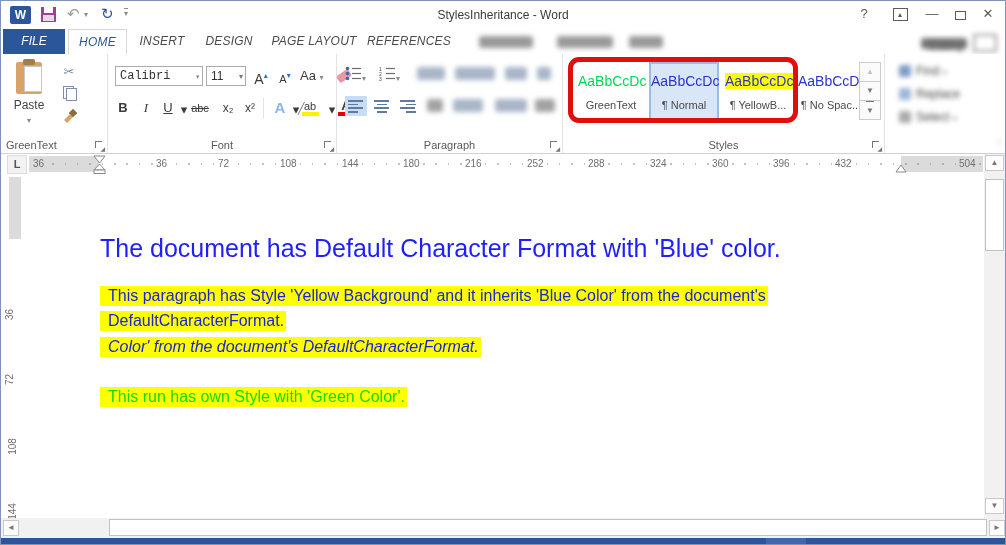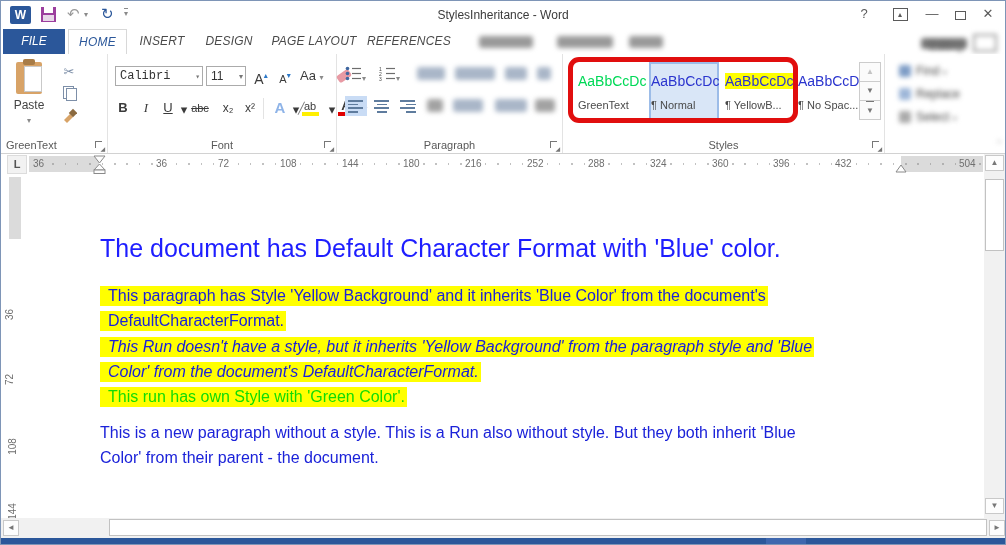--- a/index.html
+++ b/index.html
@@ -68,21 +68,21 @@
   .eraser { display:inline-block; width:14px; height:8px; background:#e89aa4; border-radius:2px; transform:rotate(-35deg); }
   .vsep { position:absolute; top:4px; bottom:24px; width:1px; background:#e3e3e3; }
 
   
   .list-icon line { stroke:#6d6d6d; stroke-width:1.2; }
   .align-btn { position:absolute; width:22px; height:20px; padding:4px 3px; }
   .align-btn.selected { background:#c9dcf5; }
   .align-btn .l { height:1.5px; background:#5f7c9e; margin-bottom:2.2px; }
 
   
-  .style-card { position:absolute; top:8px; width:70px; height:58px; padding-top:9px; border:2px solid transparent; }
+  .style-card { position:absolute; top:8px; width:70px; height:58px; text-align:center; padding-top:9px; border:2px solid transparent; }
   .style-card.selected { background:#d9e6f7; border:2px solid #9cbce8; }
   .style-prev { font-size:14px; white-space:nowrap; }
   .style-name { font-size:11px; color:#4a4a4a; margin-top:10px; white-space:nowrap; overflow:hidden; }
   .red-rect { position:absolute; left:5px; top:3px; width:230px; height:66px;
               border:5px solid #e10e0e; border-radius:11px; pointer-events:none; z-index:5; }
   .gal-btn { position:absolute; left:296px; width:22px; height:20px; background:#fbfbfb; border:1px solid #ccc;
              text-align:center; font-size:8px; color:#777; line-height:18px; }
 
   
   .edit-row { position:absolute; left:14px; font-size:12px; color:#444; }
@@ -346,32 +346,27 @@
 
   <div class="docarea">
     <div class="doc-heading" style="color:#1e1eff;">The document has Default Character Format with 'Blue' color.</div>
 
     <div class="para" style="top:108px; color:#1b22d9;">
       <div><span class="hl" style="background:#ffff00;">This paragraph has Style 'Yellow Background' and it inherits 'Blue Color' from the document's</span></div>
       <div><span class="hl" style="background:#ffff00;">DefaultCharacterFormat.</span></div>
     </div>
 
     <div class="para italic" style="top:159px; color:#1b22d9;">
-      <div><span class="hl" style="background:#ffff00;">This Run doesn't have a style, but it inherits 'Yellow Background' from the paragraph style and 'Blue</span></div>
       <div><span class="hl" style="background:#ffff00;">Color' from the document's DefaultCharacterFormat.</span></div>
     </div>
 
     <div class="para" style="top:209px; color:#12dc05;">
       <div><span class="hl" style="background:#ffff00;"> This run has own Style with 'Green Color'. </span></div>
     </div>
 
-    <div class="para" style="top:245px; color:#1b22d9;">
-      <div><span>This is a new paragraph without a style. This is a Run also without style. But they both inherit 'Blue</span></div>
-      <div><span>Color' from their parent - the document.</span></div>
-    </div>
   </div>
 
   <div class="vscroll">
     <div class="sbtn" style="left:1px; top:1px; width:19px; height:16px;">▲</div>
     <div class="sthumb" style="left:1px; top:25px; width:19px; height:72px;"></div>
     <div class="sbtn" style="left:1px; top:344px; width:19px; height:16px;">▼</div>
   </div>
 
   <div class="hscroll">
     <div class="sbtn" style="left:2px; top:2px; width:16px; height:16px;">◄</div>

